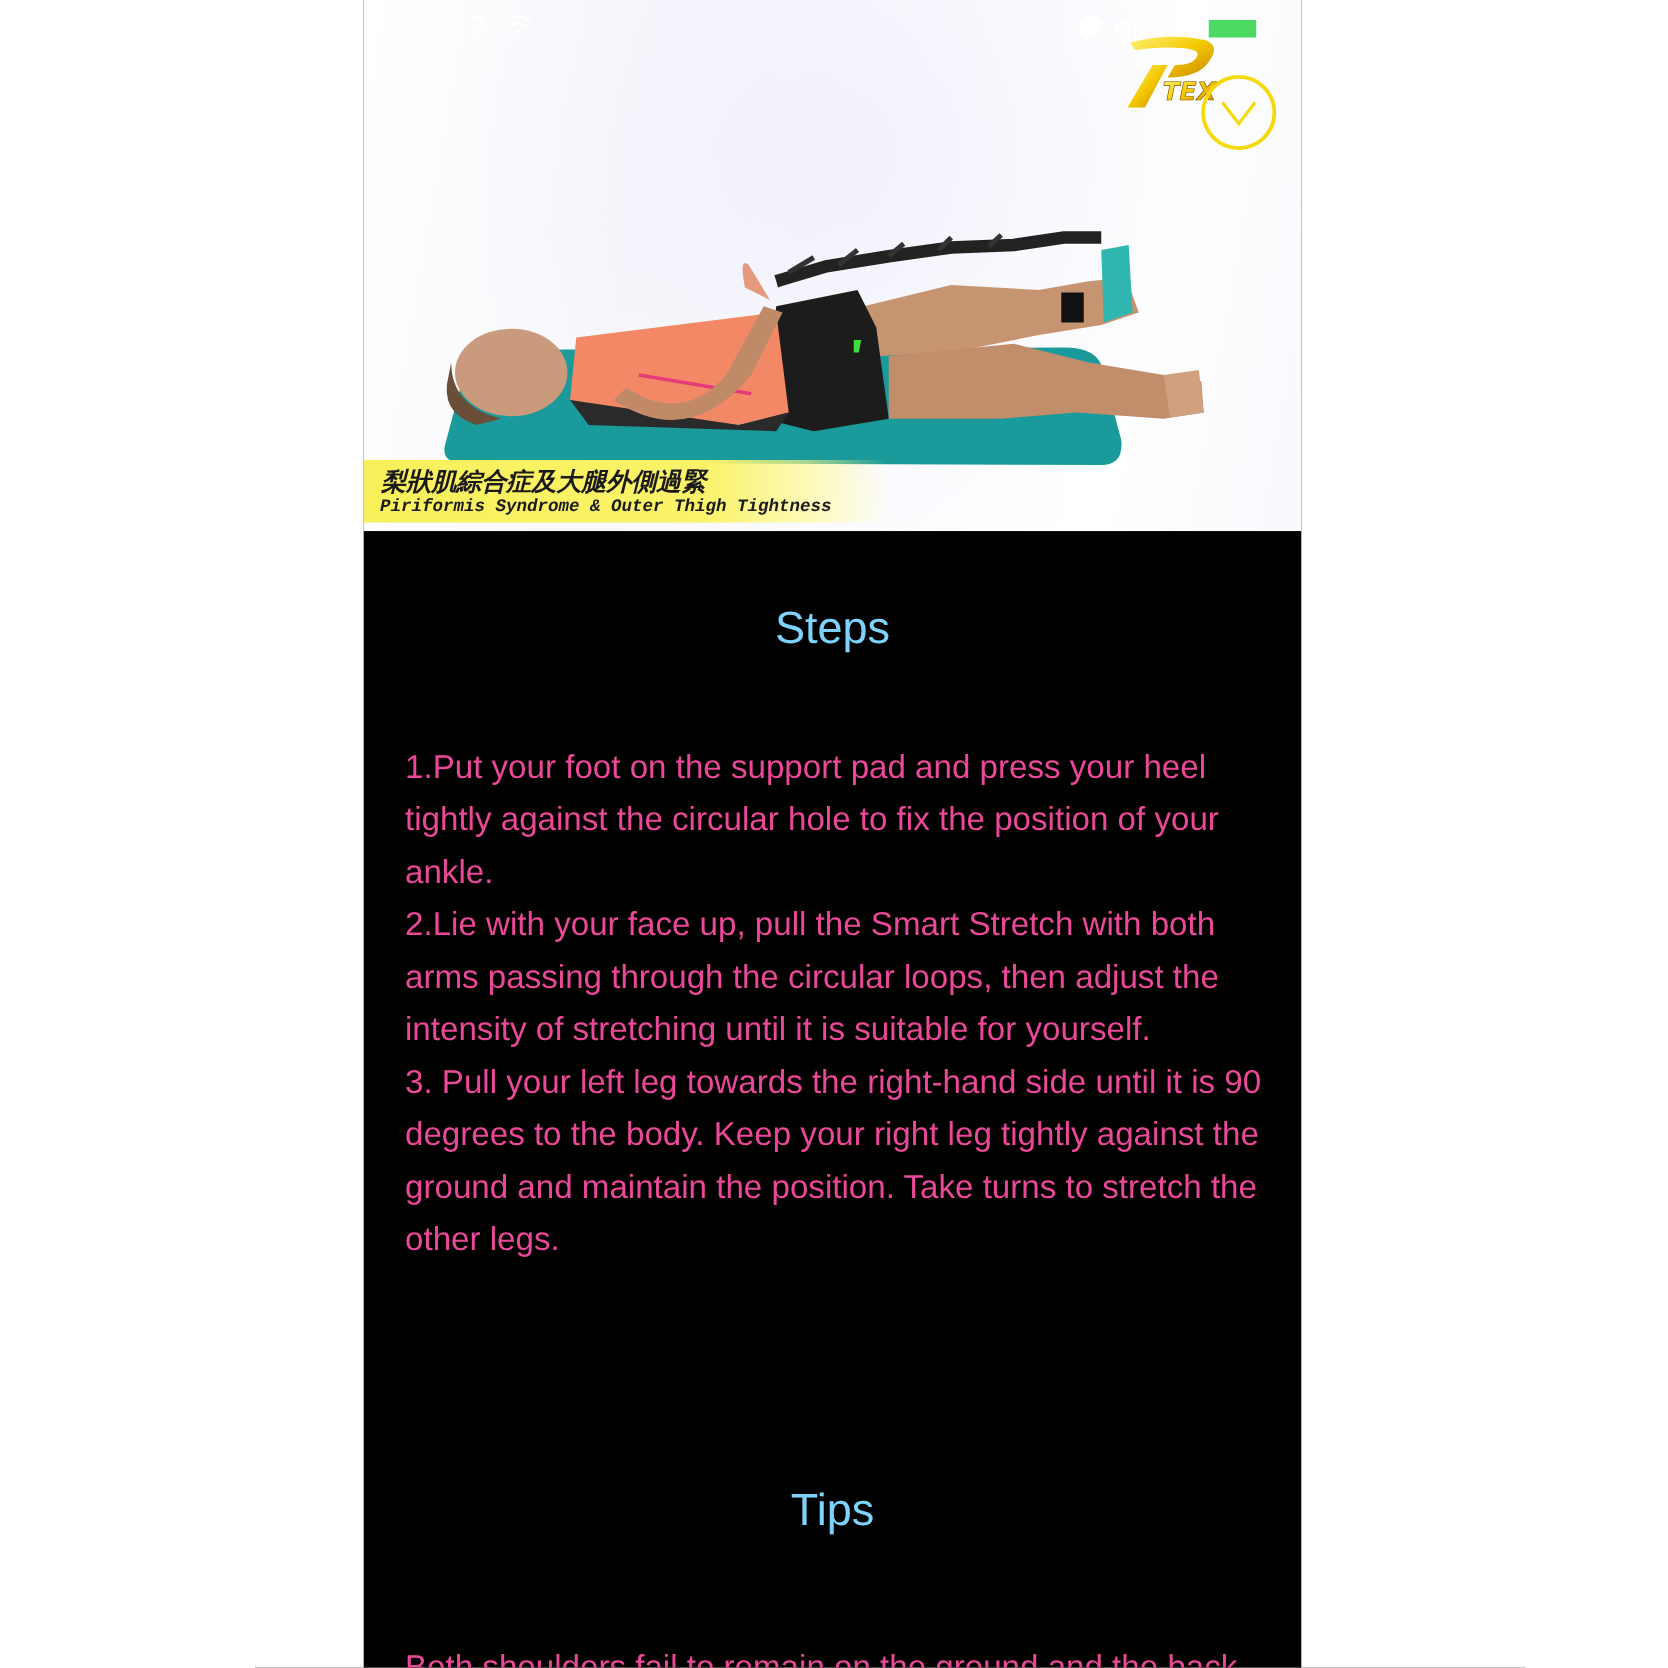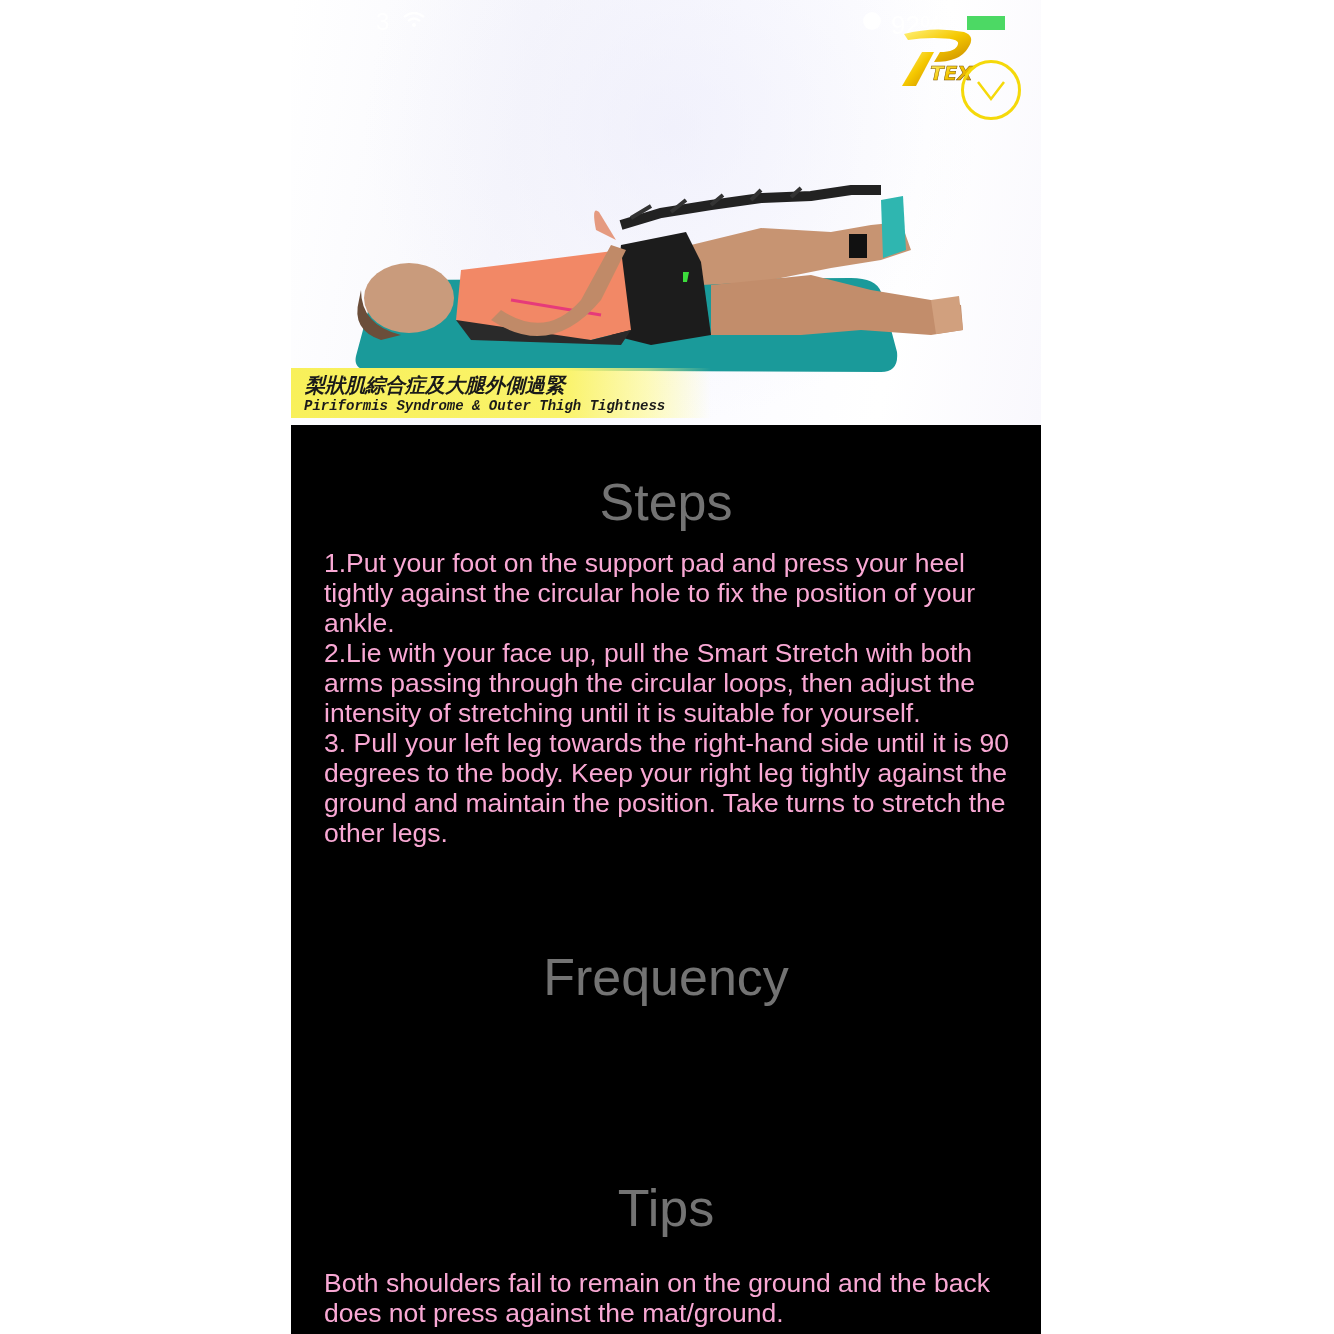--- a/index.html
+++ b/index.html
@@ -119,32 +119,33 @@
     width: 750px;
     height: 909px;
     background: #000;
     color: #fff;
     font-family: "Liberation Sans", sans-serif;
   }
   .section-title {
     position: absolute;
     left: 0; width: 750px;
     text-align: center;
-    color: #737373;
-    font-size: 52px;
+    color: #7dd3fc;
+    font-size: 36px;
     line-height: 52px;
   }
   .section-body {
     position: absolute;
     left: 33px;
     width: 700px;
     font-size: 26.5px;
-    line-height: 30px;
-    color: #f9a8d4;
+    line-height: 42px;
+    color: #ec4899;
     white-space: pre-line;
+    margin-top: 44px;
   }
 </style>
 </head>
 <body>
 
 <div class="phone">
 
   <div class="video">
     <div class="haze"></div>
 
@@ -214,18 +215,17 @@
       <div class="en">Piriformis Syndrome &amp; Outer Thigh Tightness</div>
     </div>
   </div>
 
   <div class="content">
     <div class="section-title" style="top:51px;">Steps</div>
     <div class="section-body" style="top:123px;">1.Put your foot on the support pad and press your heel tightly against the circular hole to fix the position of your ankle.
 2.Lie with your face up, pull the Smart Stretch with both arms passing through the circular loops, then adjust the intensity of stretching until it is suitable for yourself.
 3. Pull your left leg towards the right-hand side until it is 90 degrees to the body. Keep your right leg tightly against the ground and maintain the position. Take turns to stretch the other legs.</div>
 
-    <div class="section-title" style="top:526px;">Frequency</div>
 
     <div class="section-title" style="top:757px;">Tips</div>
     <div class="section-body" style="top:843px;">Both shoulders fail to remain on the ground and the back does not press against the mat/ground.</div>
   </div>
 </div>
 
 </body></html>

